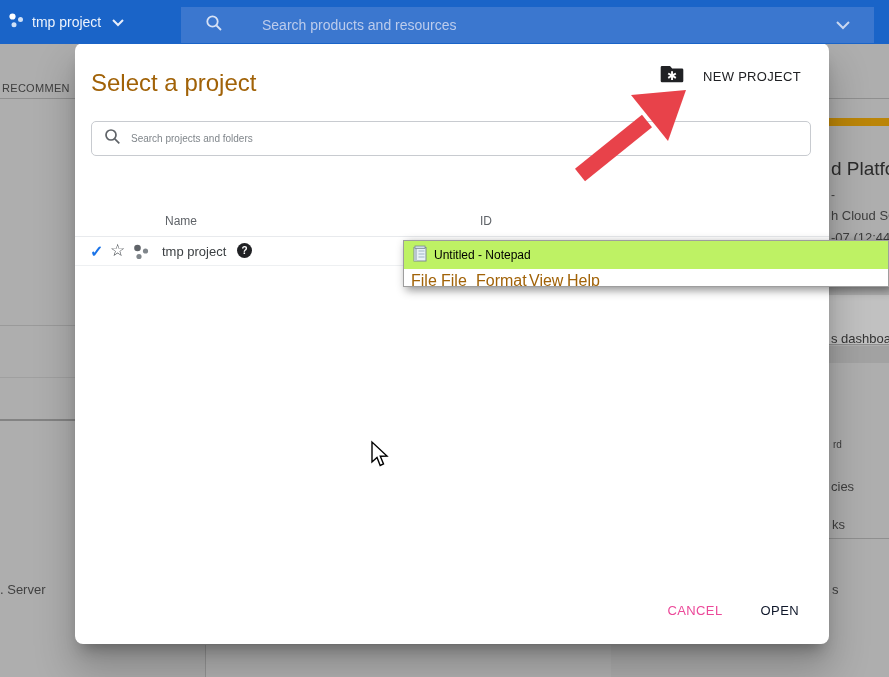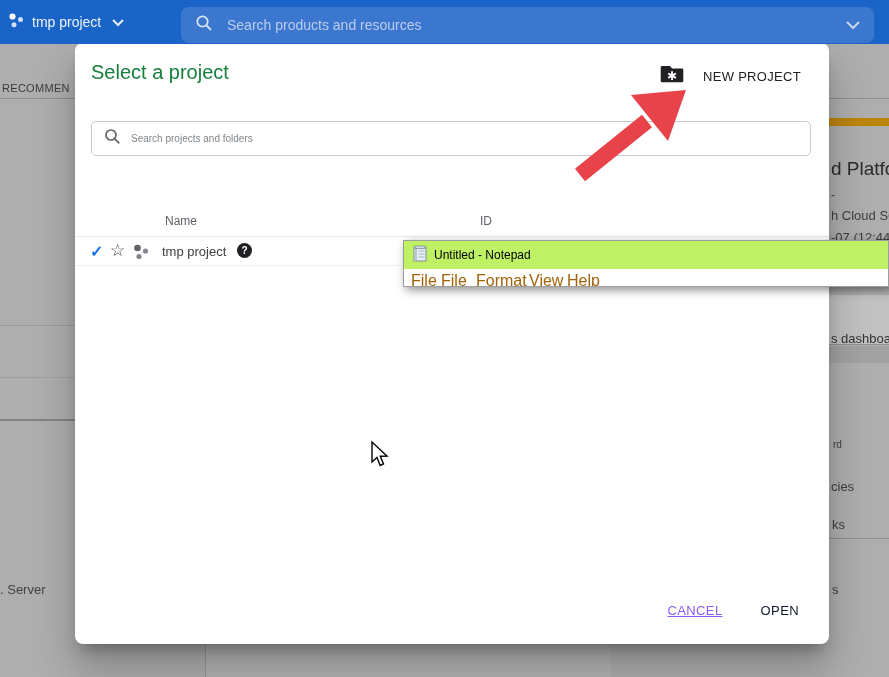--- a/index.html
+++ b/index.html
@@ -9,36 +9,36 @@
     position:relative; overflow:hidden; background:#aeaeae;
     -webkit-font-smoothing:antialiased;
   }
   .abs { position:absolute; }
 
   
   .header { left:0; top:0; width:889px; height:44px; background:#1a64c8; z-index:15; }
   .proj-switcher { left:8px; top:12px; display:flex; align-items:center; gap:7px; color:#eef3fc;
                    font-size:14px; font-weight:500; cursor:pointer; }
   .hdr-search { left:181px; top:7px; width:693px; height:36px; background:#3b77cf;
-                border-radius:8px; display:flex; align-items:center; padding:0 14px; }
+                border-radius:0; display:flex; align-items:center; padding:0 24px;gap:25px; }
   .hdr-search input { flex:1; background:transparent; border:none; outline:none;
                       font-size:14px; color:#fff; margin-left:14px;
                       font-family:"Liberation Sans", sans-serif; }
   .hdr-search input::placeholder { color:#bcccec; opacity:1; }
 
   
   .scrim-el { z-index:1; }
   .bg-line { background:#8f8f8f; height:1px; }
   .bg-txt { color:#3e3e3e; white-space:nowrap;margin-top:18px; }
 
   
   .dialog { left:75px; top:43px; width:754px; height:601px; background:#ffffff;
             border-radius:8px; z-index:10;
             box-shadow:0 11px 15px -7px rgba(0,0,0,.3), 0 24px 38px 3px rgba(0,0,0,.22); }
-  .dlg-title { left:16px; top:18px; font-size:20px; color:#15803d; }
+  .dlg-title { left:16px; top:26px; font-size:24px; color:#a16207; }
   .newproj-btn { left:580px; top:14px; display:flex; align-items:center; gap:18px;
                  cursor:pointer; padding:4px; }
   .newproj-label { font-size:13px; font-weight:500; letter-spacing:.3px; color:#202124; }
   .dlg-search { left:16px; top:78px; width:720px; height:35px; border:1px solid #c8cbd0;
                 border-radius:5px; display:flex; align-items:center; padding:0 12px; background:#fff; }
   .dlg-search input { flex:1; border:none; outline:none; font-size:10px; color:#202124;
                       margin-left:10px; font-family:"Liberation Sans", sans-serif; }
   .dlg-search input::placeholder { color:#80868b; opacity:1; }
   .tabs { left:0; top:131px; width:754px; height:33px; border-bottom:1px solid #e8eaed; }
   .tab { position:absolute; top:7px; font-size:13px; font-weight:500; letter-spacing:.8px;
@@ -52,21 +52,21 @@
   .prow-name { position:absolute; left:87px; top:7px; font-size:13px; color:#3c4043; }
   .check { position:absolute; left:15px; top:5px; color:#1a73e8; font-size:16px; font-weight:bold; }
   .star { position:absolute; left:35px; top:3px; color:#41464b; font-size:17px; cursor:pointer; }
   .help-dot { position:absolute; left:162px; top:6px; width:15px; height:15px; border-radius:50%;
               background:#202124; color:#fff; font-size:10px; font-weight:bold;
               display:flex; align-items:center; justify-content:center; cursor:pointer; }
   .dlg-actions { position:absolute; right:24px; top:552px; display:flex; gap:26px; }
   .act-btn { font-size:13px; font-weight:500; letter-spacing:.4px; padding:8px 6px;
              background:none; border:none; cursor:pointer;
              font-family:"Liberation Sans", sans-serif; }
-  .act-cancel { color:#8b5cf6;text-decoration:underline; }
+  .act-cancel { color:#ec4899; }
   .act-open { color:#0f172a; }
 
   
   .notepad { left:403px; top:240px; width:486px; height:47px; background:#fff;
              border:1px solid #9e9e9e; z-index:20; overflow:hidden;
              box-shadow:3px 3px 9px rgba(0,0,0,.45); }
   .np-titlebar { position:absolute; left:0; top:0; width:100%; height:28px; background:#bef264;
                  display:flex; align-items:center; cursor:default; }
   .np-title { font-size:12px; color:#000; margin-left:6px; }
   .np-menu { position:absolute; left:0; top:28px; width:100%; height:19px; font-size:16px; color:#a16207; }

